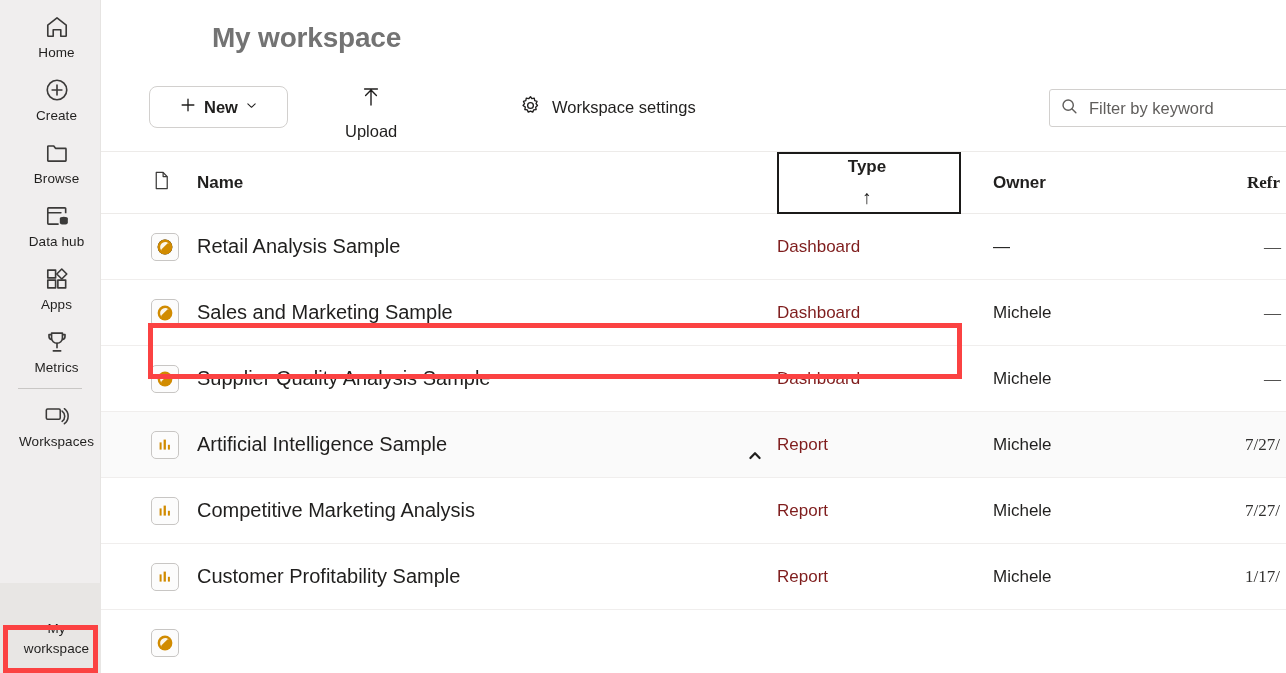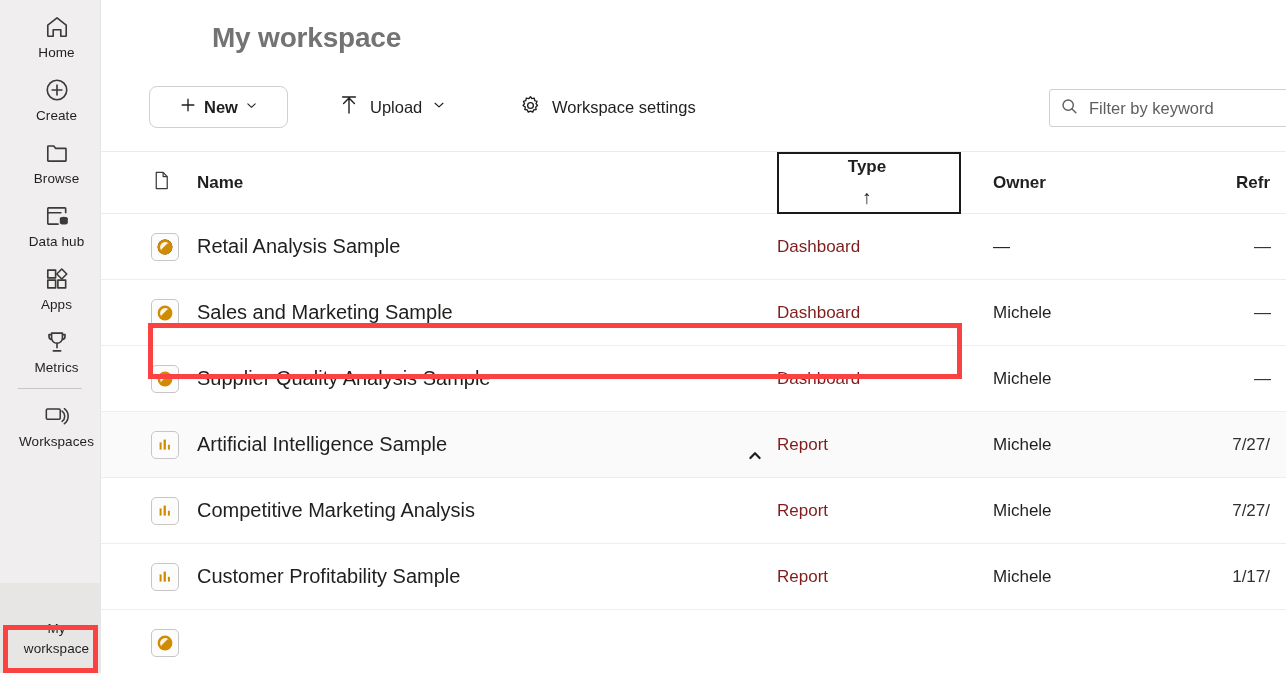--- a/index.html
+++ b/index.html
@@ -108,21 +108,21 @@
   }
   #btn-new .lbl { font-size: 16.5px; font-weight: 600; color: #201f1e; }
   .tool-btn {
     position: absolute;
     top: 4px; height: 42px;
     display: flex; align-items: center; gap: 10px;
     cursor: pointer;
     padding: 0 4px;
   }
   .tool-btn .lbl { font-size: 16.5px; color: #201f1e; }
-  #btn-upload { left: 233px; }
+  #btn-upload { left: 240px; flex-direction: column; }
   #btn-settings { left: 414px; }
   #search-box {
     position: absolute;
     left: 948px; top: 7px;
     width: 245px; height: 38px;
     border: 1px solid #d2d0ce;
     border-radius: 3px;
     background: #ffffff;
     display: flex; align-items: center;
     padding: 0 10px;
@@ -150,21 +150,21 @@
     height: 62px;
     background: #ffffff;
     border-bottom: 1px solid #edebe9;
   }
   .row.body { cursor: pointer; }
   .row.body.alt { background: #fafafa; }
   .c-icon   { flex: 0 0 96px; padding-left: 50px; display: flex; align-items: center; }
   .c-name   { flex: 0 0 580px; font-size: 20px; color: #201f1e; }
   .c-type   { flex: 0 0 216px; font-size: 17px; color: #7f1d1d; }
   .c-owner  { flex: 0 0 200px; font-size: 17px; color: #201f1e; }
-  .c-refresh{ flex: 1 1 auto; font-size: 17px; color: #323130; text-align: right; padding-right: 16px; overflow: hidden; white-space: nowrap; }
+  .c-refresh{ flex: 1 1 auto; font-size: 17px; color: #323130; text-align: right; padding-right: 6px; overflow: hidden; white-space: nowrap; font-family: Liberation Serif, serif; }
   .row.header .c-name,
   .row.header .c-type,
   .row.header .c-owner,
   .row.header .c-refresh { font-size: 17px; font-weight: 600; color: #201f1e; }
   .row.header .c-refresh { font-weight: 600; }
 
   
   #type-header {
     display: inline-flex; align-items: center; gap: 10px;
     border: 2px solid #1b1a19;

